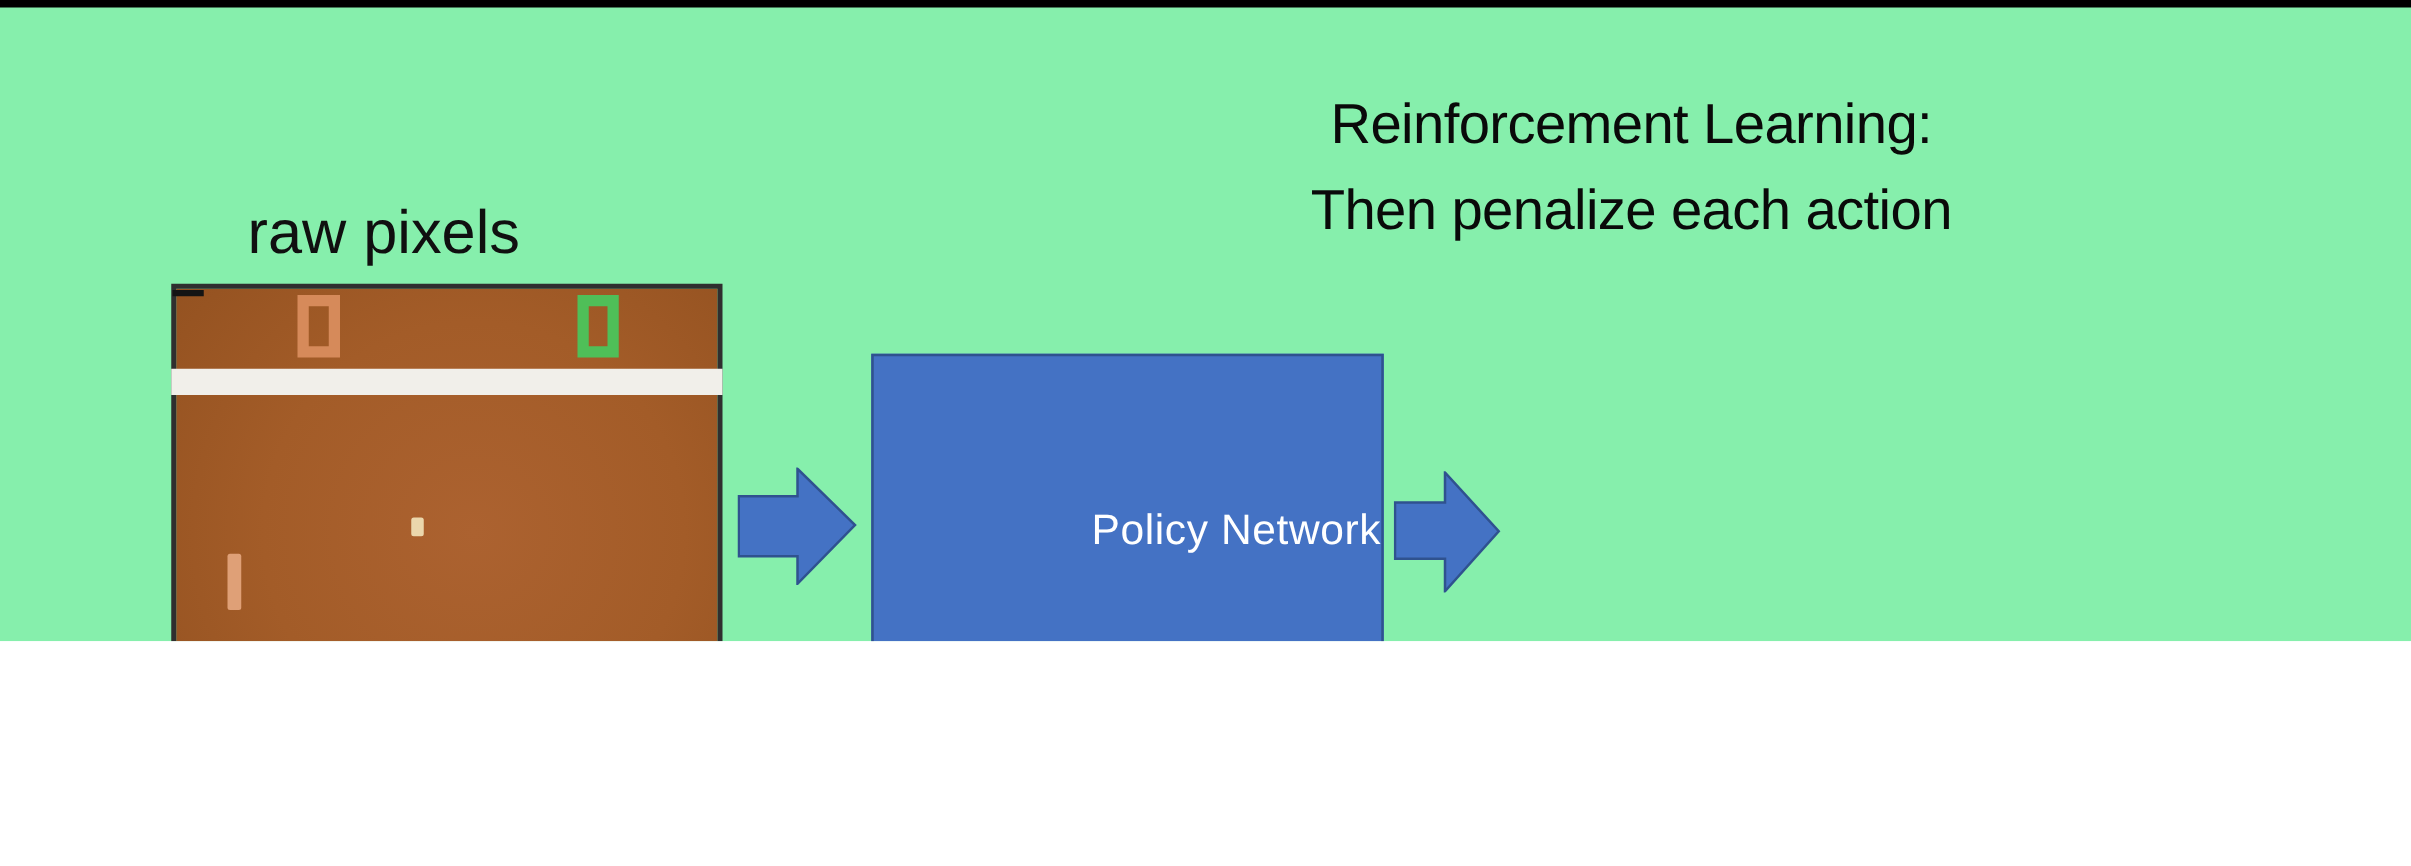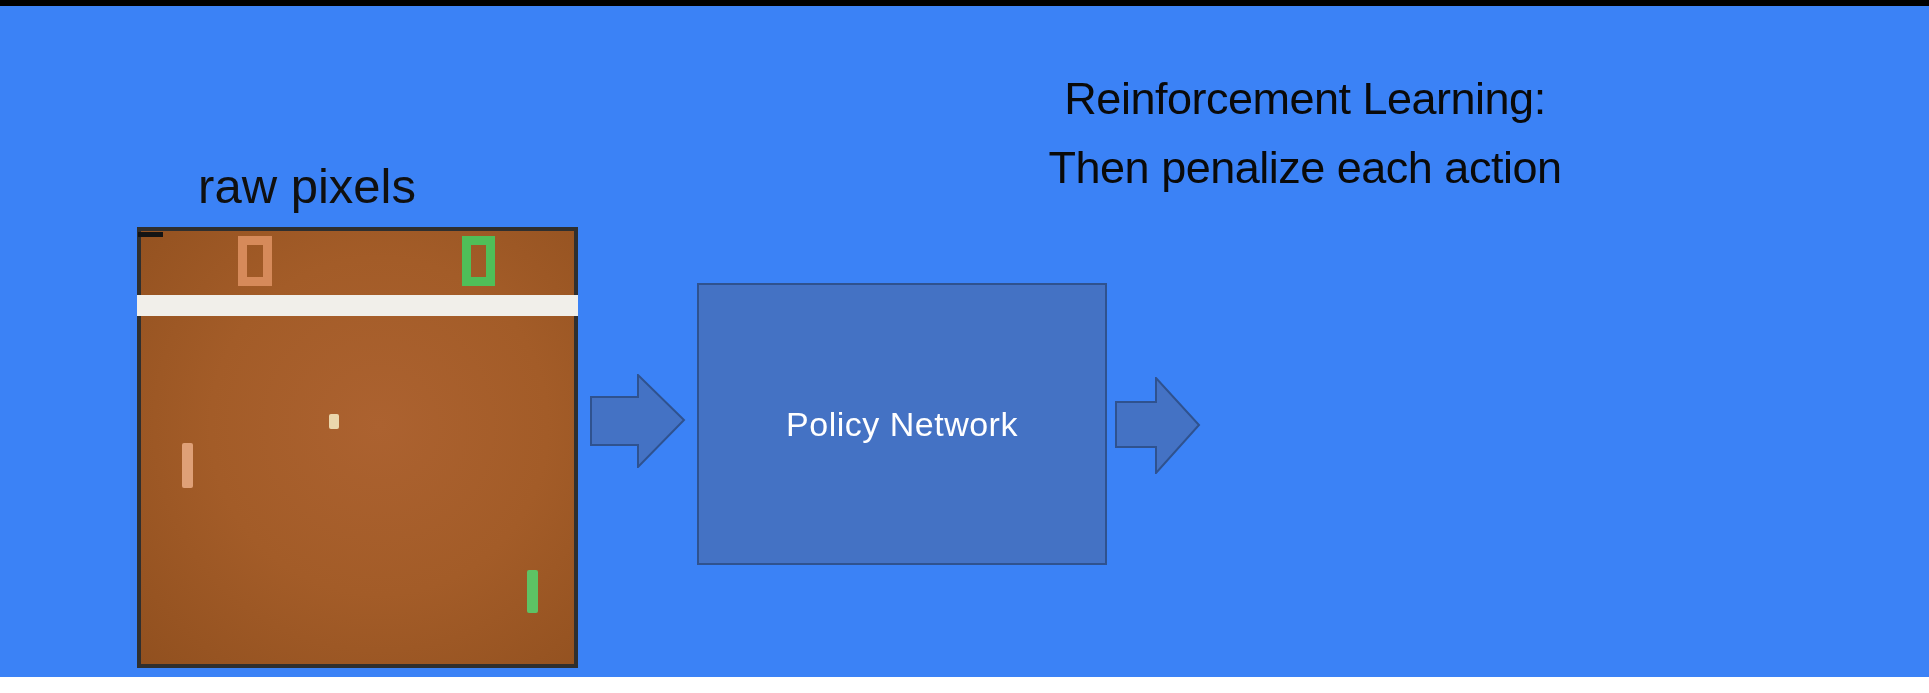--- a/index.html
+++ b/index.html
@@ -2,22 +2,22 @@
 <html><head>
 <meta charset="utf-8">
 <style>
   * { margin: 0; padding: 0; box-sizing: border-box; }
   html, body { background: #ffffff; }
   body { font-family: "Liberation Sans", sans-serif; }
 
   .slide {
     position: relative;
     width: 1929px;
-    height: 677px;
-    background: #3b82f6;
+    height: 513px;
+    background: #86efac;
     overflow: hidden;
   }
 
   
   .top-bar {
     position: absolute; left: 0; top: 0; width: 1929px; height: 6px;
     background: #000000;
   }
   .bottom-bar-left {
     position: absolute; left: 0; top: 681px; width: 133px; height: 12px;
@@ -80,21 +80,21 @@
 
   
   .arrow-in  { position: absolute; left: 590px; top: 374px; }
   .arrow-out { position: absolute; left: 1115px; top: 377px; }
 
   
   .policy-box {
     position: absolute; left: 697px; top: 283px; width: 410px; height: 282px;
     background: #4472c4;
     border: 2px solid #2f528f;
-    display: flex; align-items: center; justify-content: center;
+    display: flex; align-items: center; justify-content: flex-end;
   }
   .policy-box .label {
     color: #ffffff; font-size: 34px; letter-spacing: 0.5px;
   }
 
   
   .output-label {
     position: absolute; left: 1215px; top: 409px;
     font-size: 31px; color: #0a0a0a; white-space: nowrap;
   }

